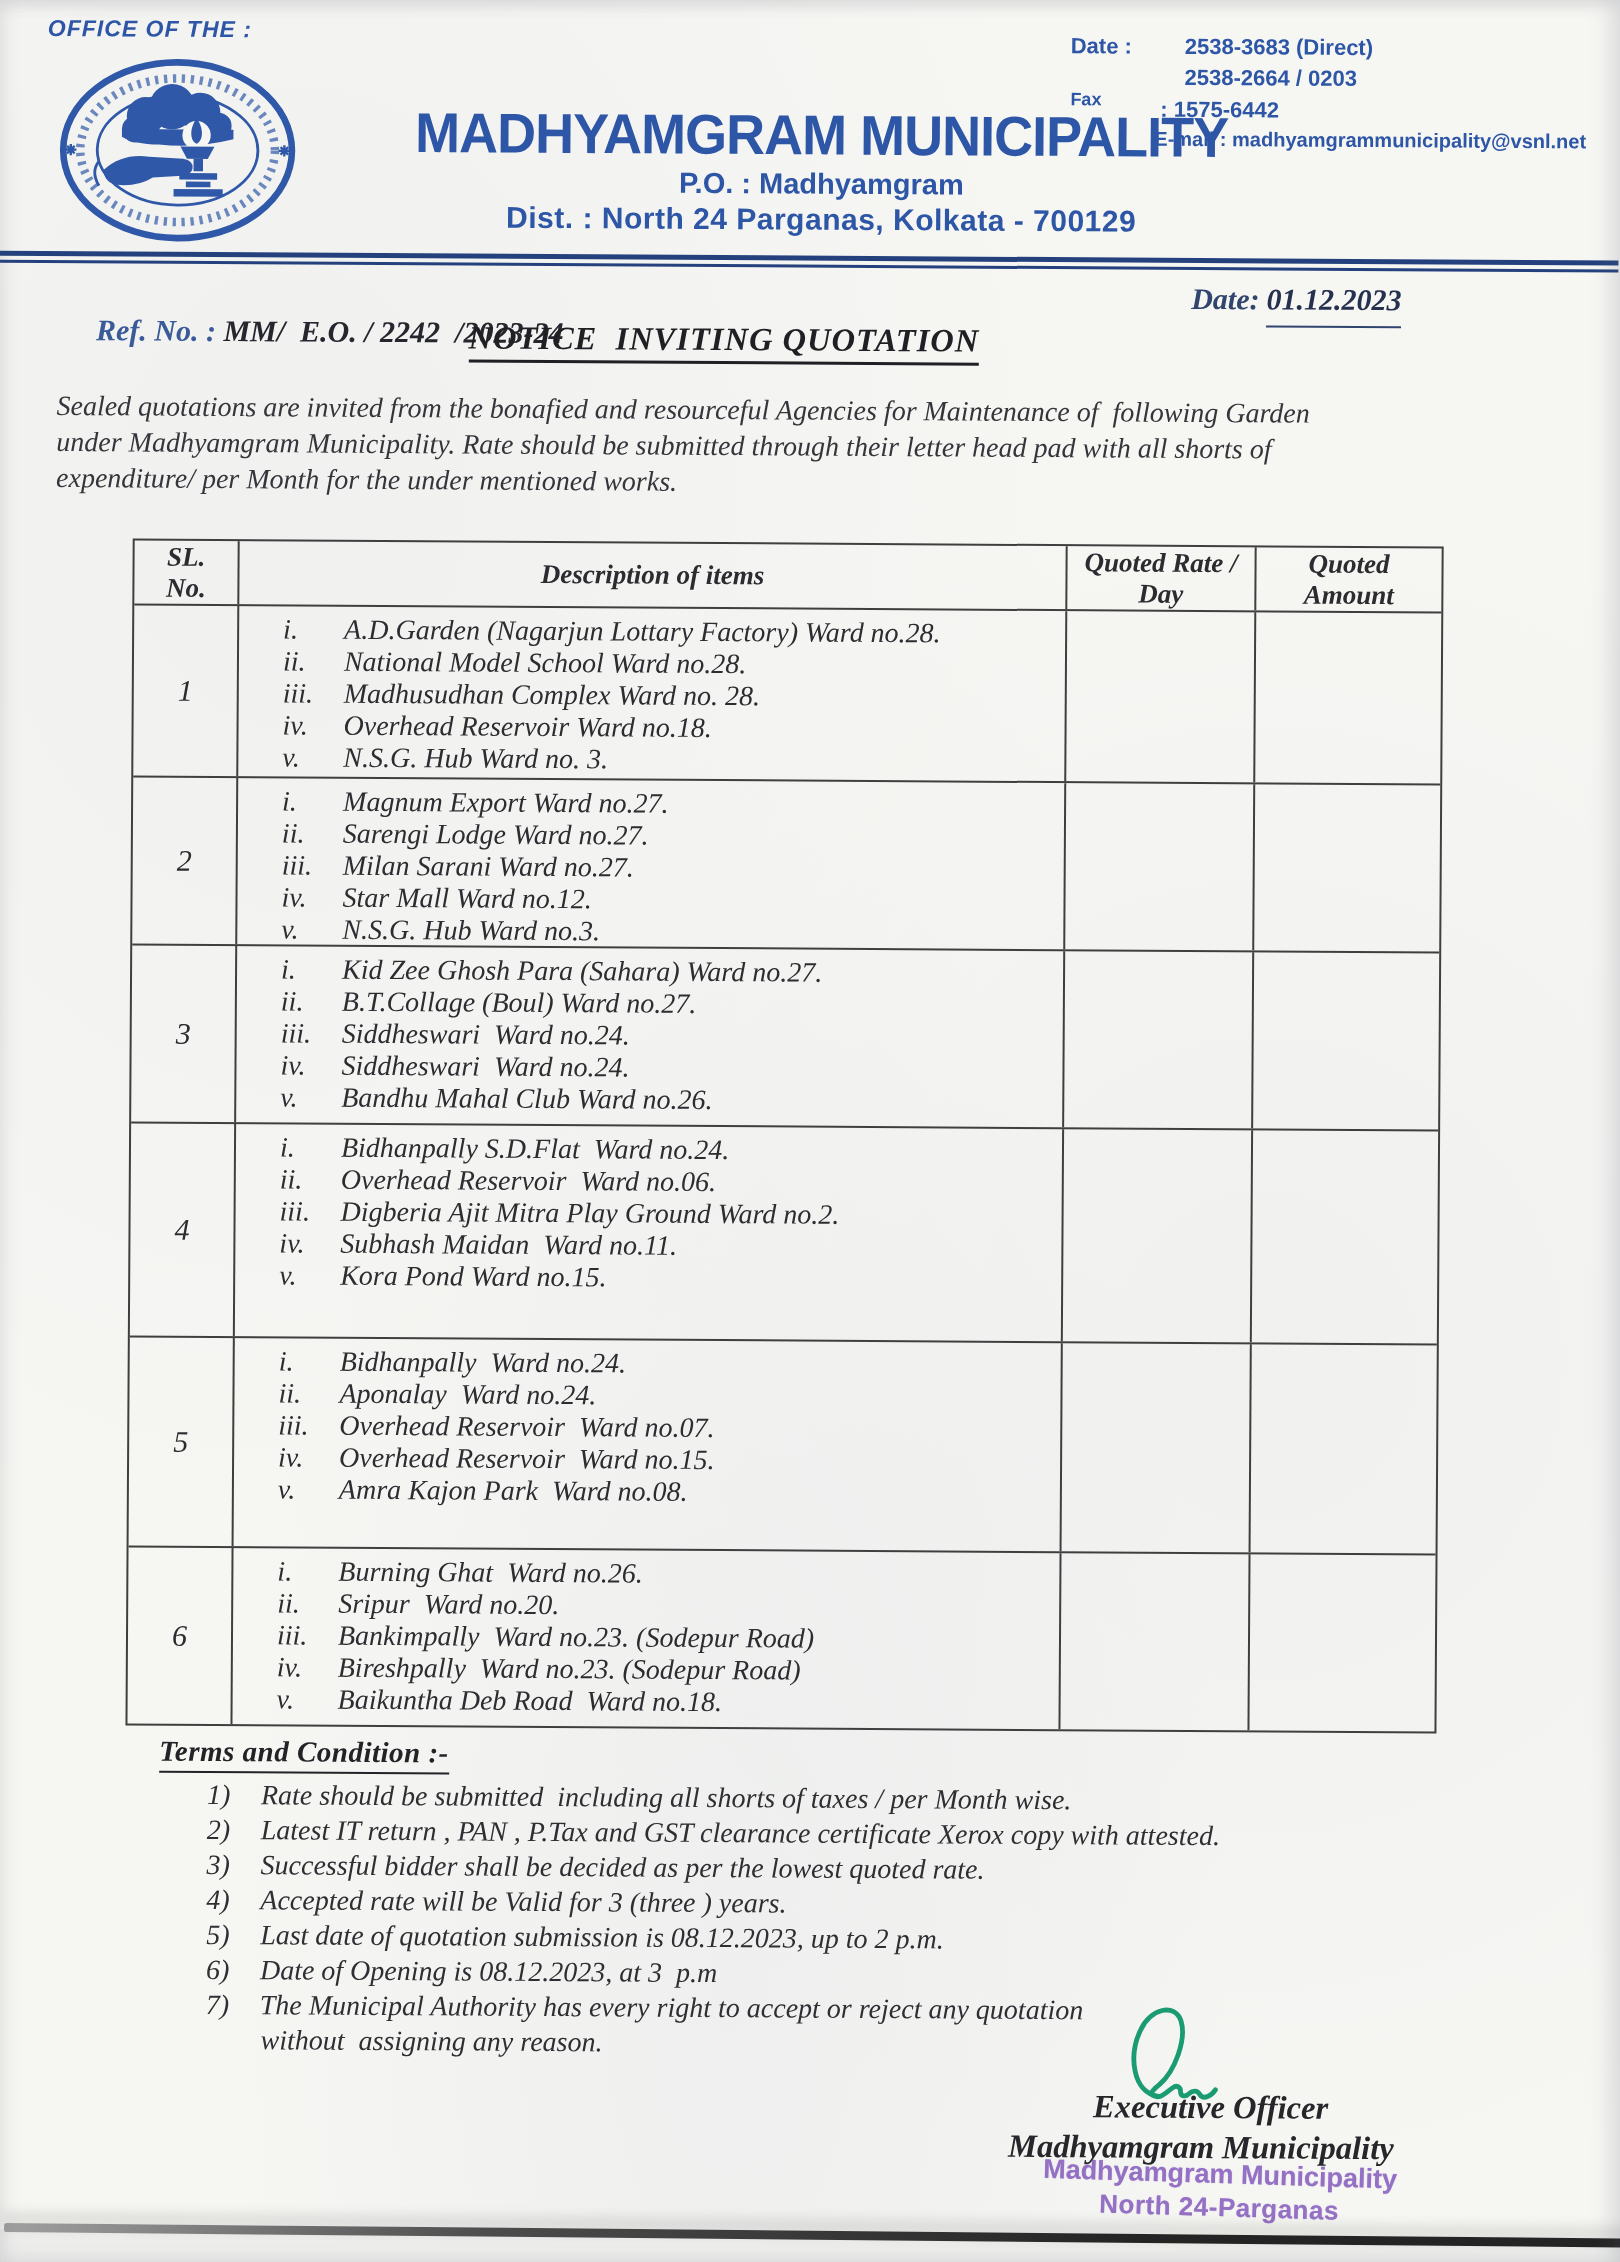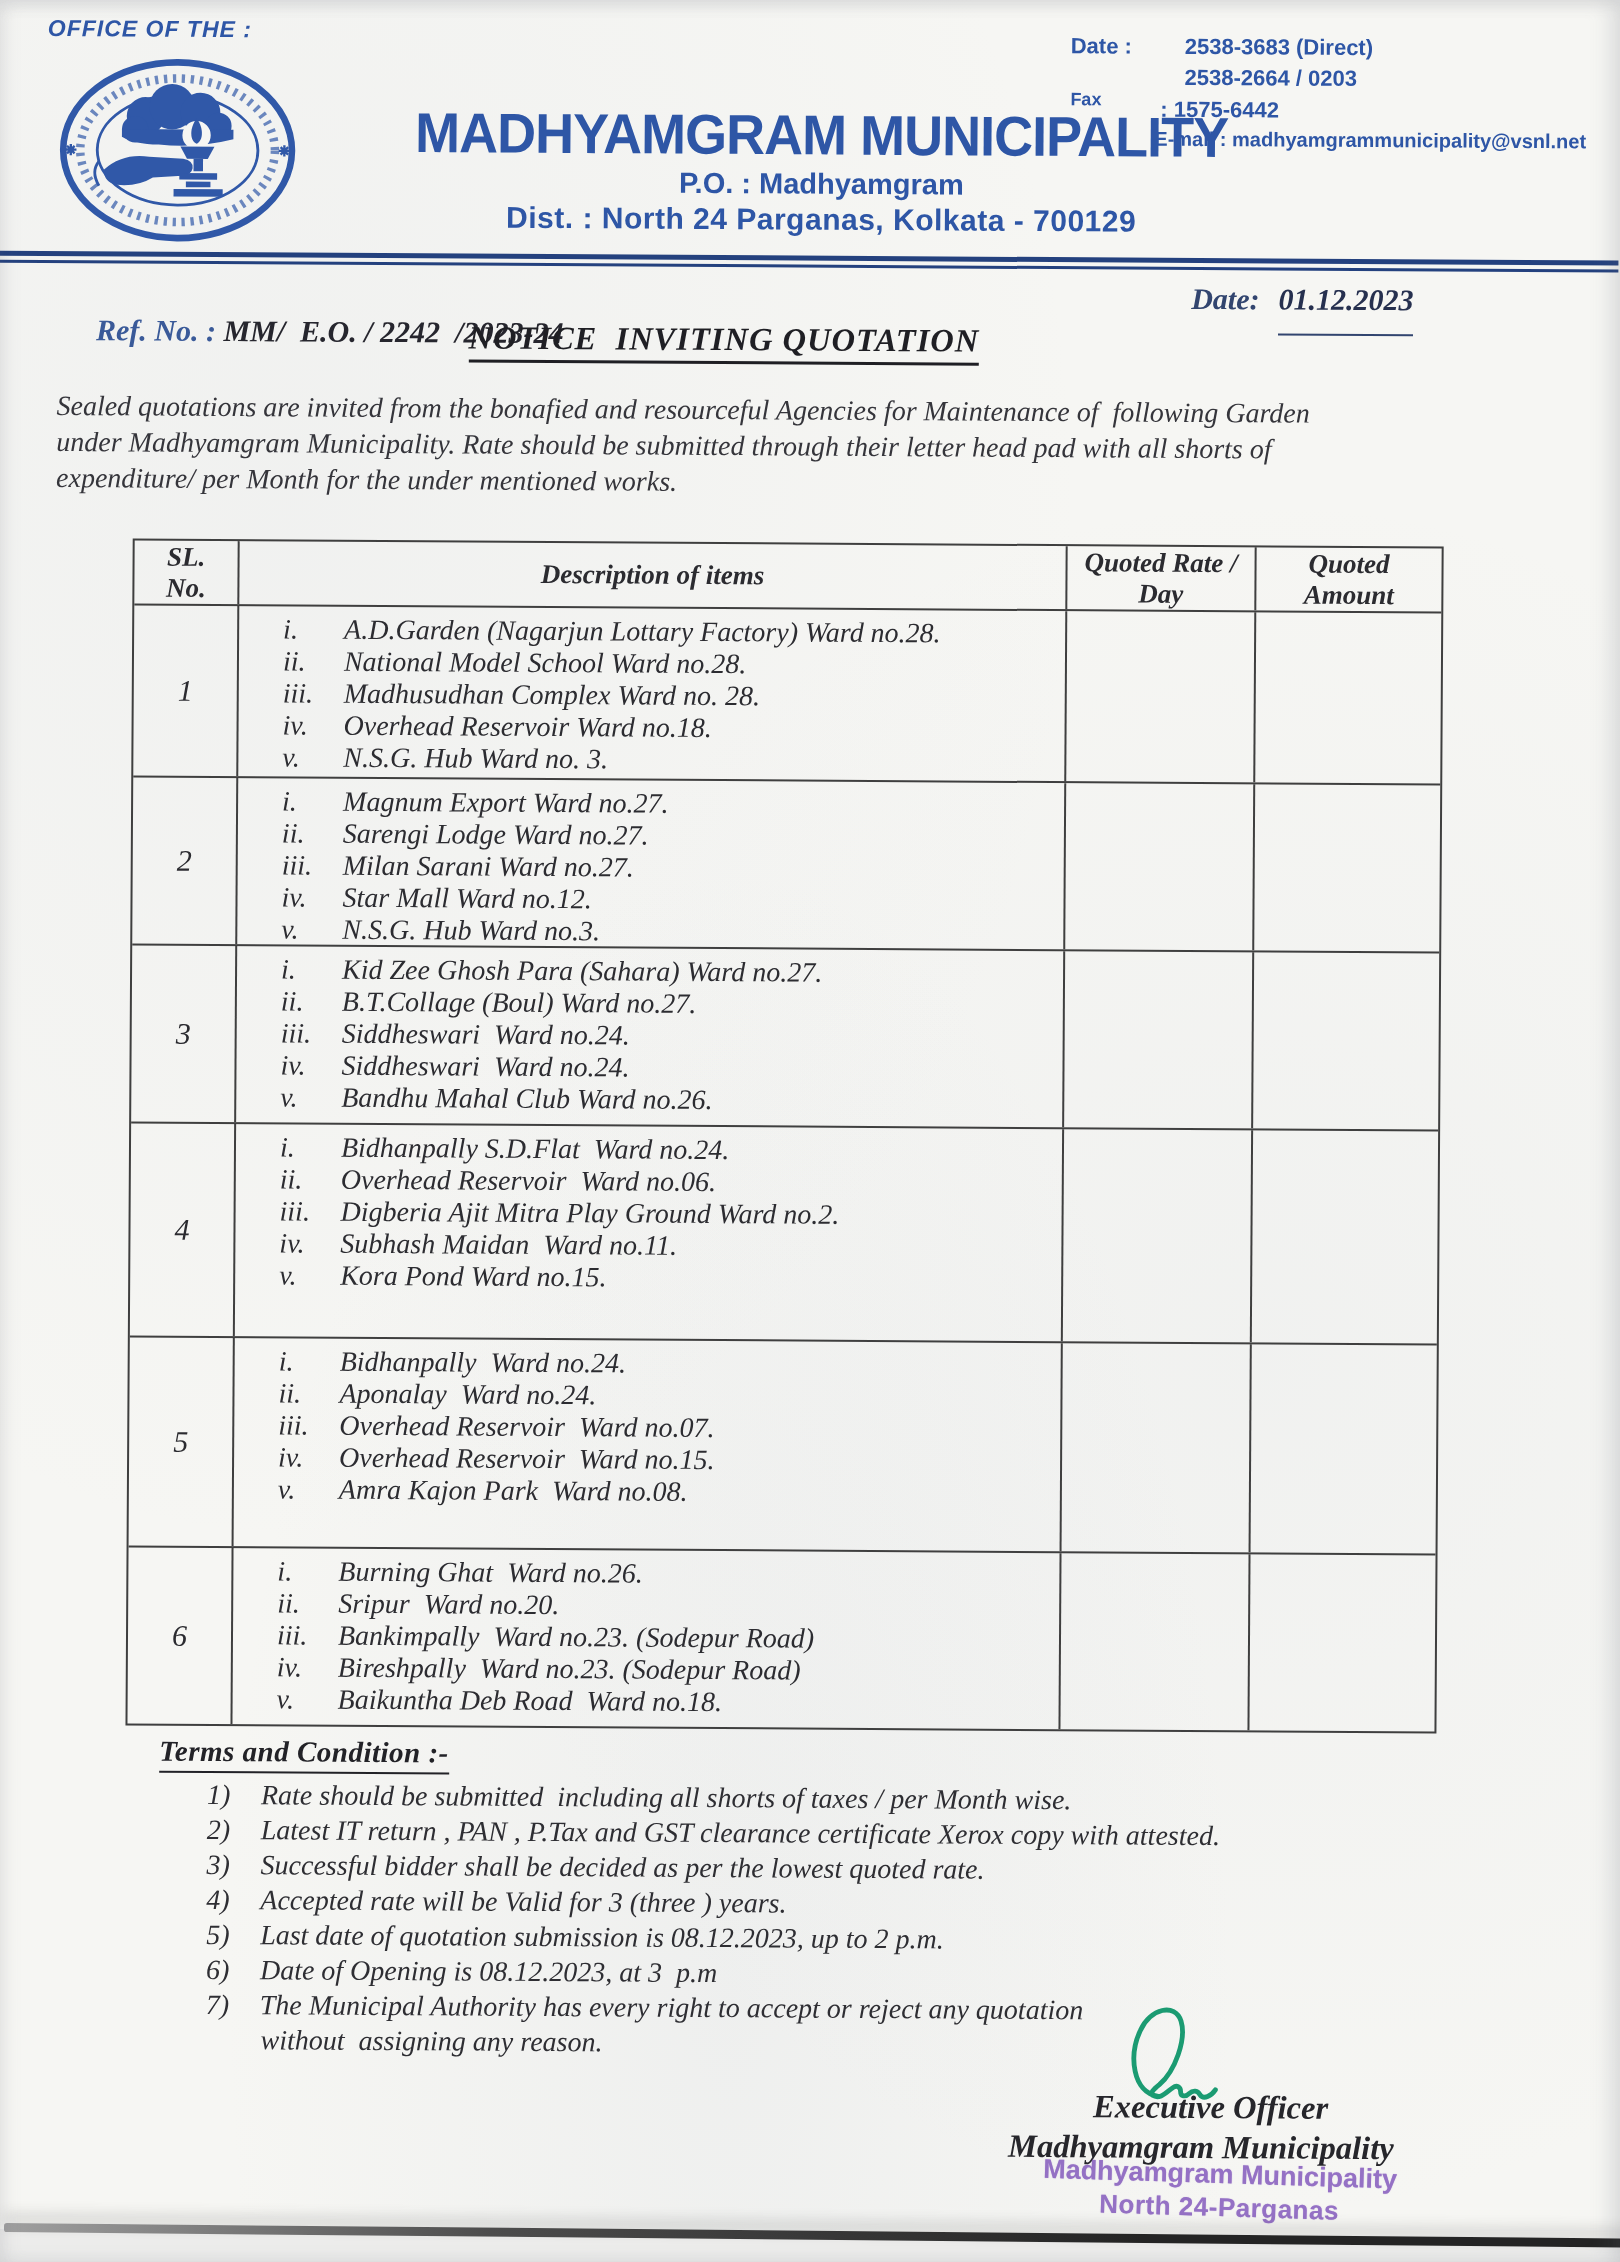--- a/index.html
+++ b/index.html
@@ -46,21 +46,21 @@
     font-family:"Liberation Sans",sans-serif;font-weight:bold;color:#2e56a6;font-size:30px;letter-spacing:0.5px;}
   .rule1{position:absolute;left:0;top:251px;width:1620px;height:4.8px;background:#24417e;}
   .rule2{position:absolute;left:0;top:260px;width:1620px;height:2.9px;background:#24417e;}
   .seal{position:absolute;left:55px;top:55px;width:247px;height:189px;}
 
   
   .refline{position:absolute;left:53px;top:279px;font-size:30px;font-weight:bold;font-style:italic;white-space:pre-wrap;}
   .ref-label{color:#3a5a99;text-align:right;}
   .ref-value{color:#26262e;}
   .dateline{position:absolute;left:1193px;top:275px;font-size:30px;font-weight:bold;font-style:italic;color:#32456f;}
-  .date-value{border-bottom:2.9px solid #32456f;padding-bottom:18px;margin-left:19px;color:#26304f;}
+  .date-value{border-bottom:2.9px solid #32456f;padding-bottom:10px;margin-left:7px;color:#26304f;}
 
   
   .title{position:absolute;left:315px;top:317px;width:822px;text-align:center;}
   .title span{font-size:32.5px;font-weight:bold;font-style:italic;letter-spacing:1px;color:#1f1f24;
     border-bottom:3.3px solid #1f1f24;padding-bottom:3.8px;white-space:pre-wrap;}
   .intro{position:absolute;left:59px;top:388px;width:1296px;
     font-size:28px;font-style:italic;line-height:36px;color:#35353b;white-space:pre-wrap;}
 
   
   .tbl{position:absolute;left:136px;top:538px;width:1311px;border:2.9px solid #3f3f3f;box-sizing:border-box;}

